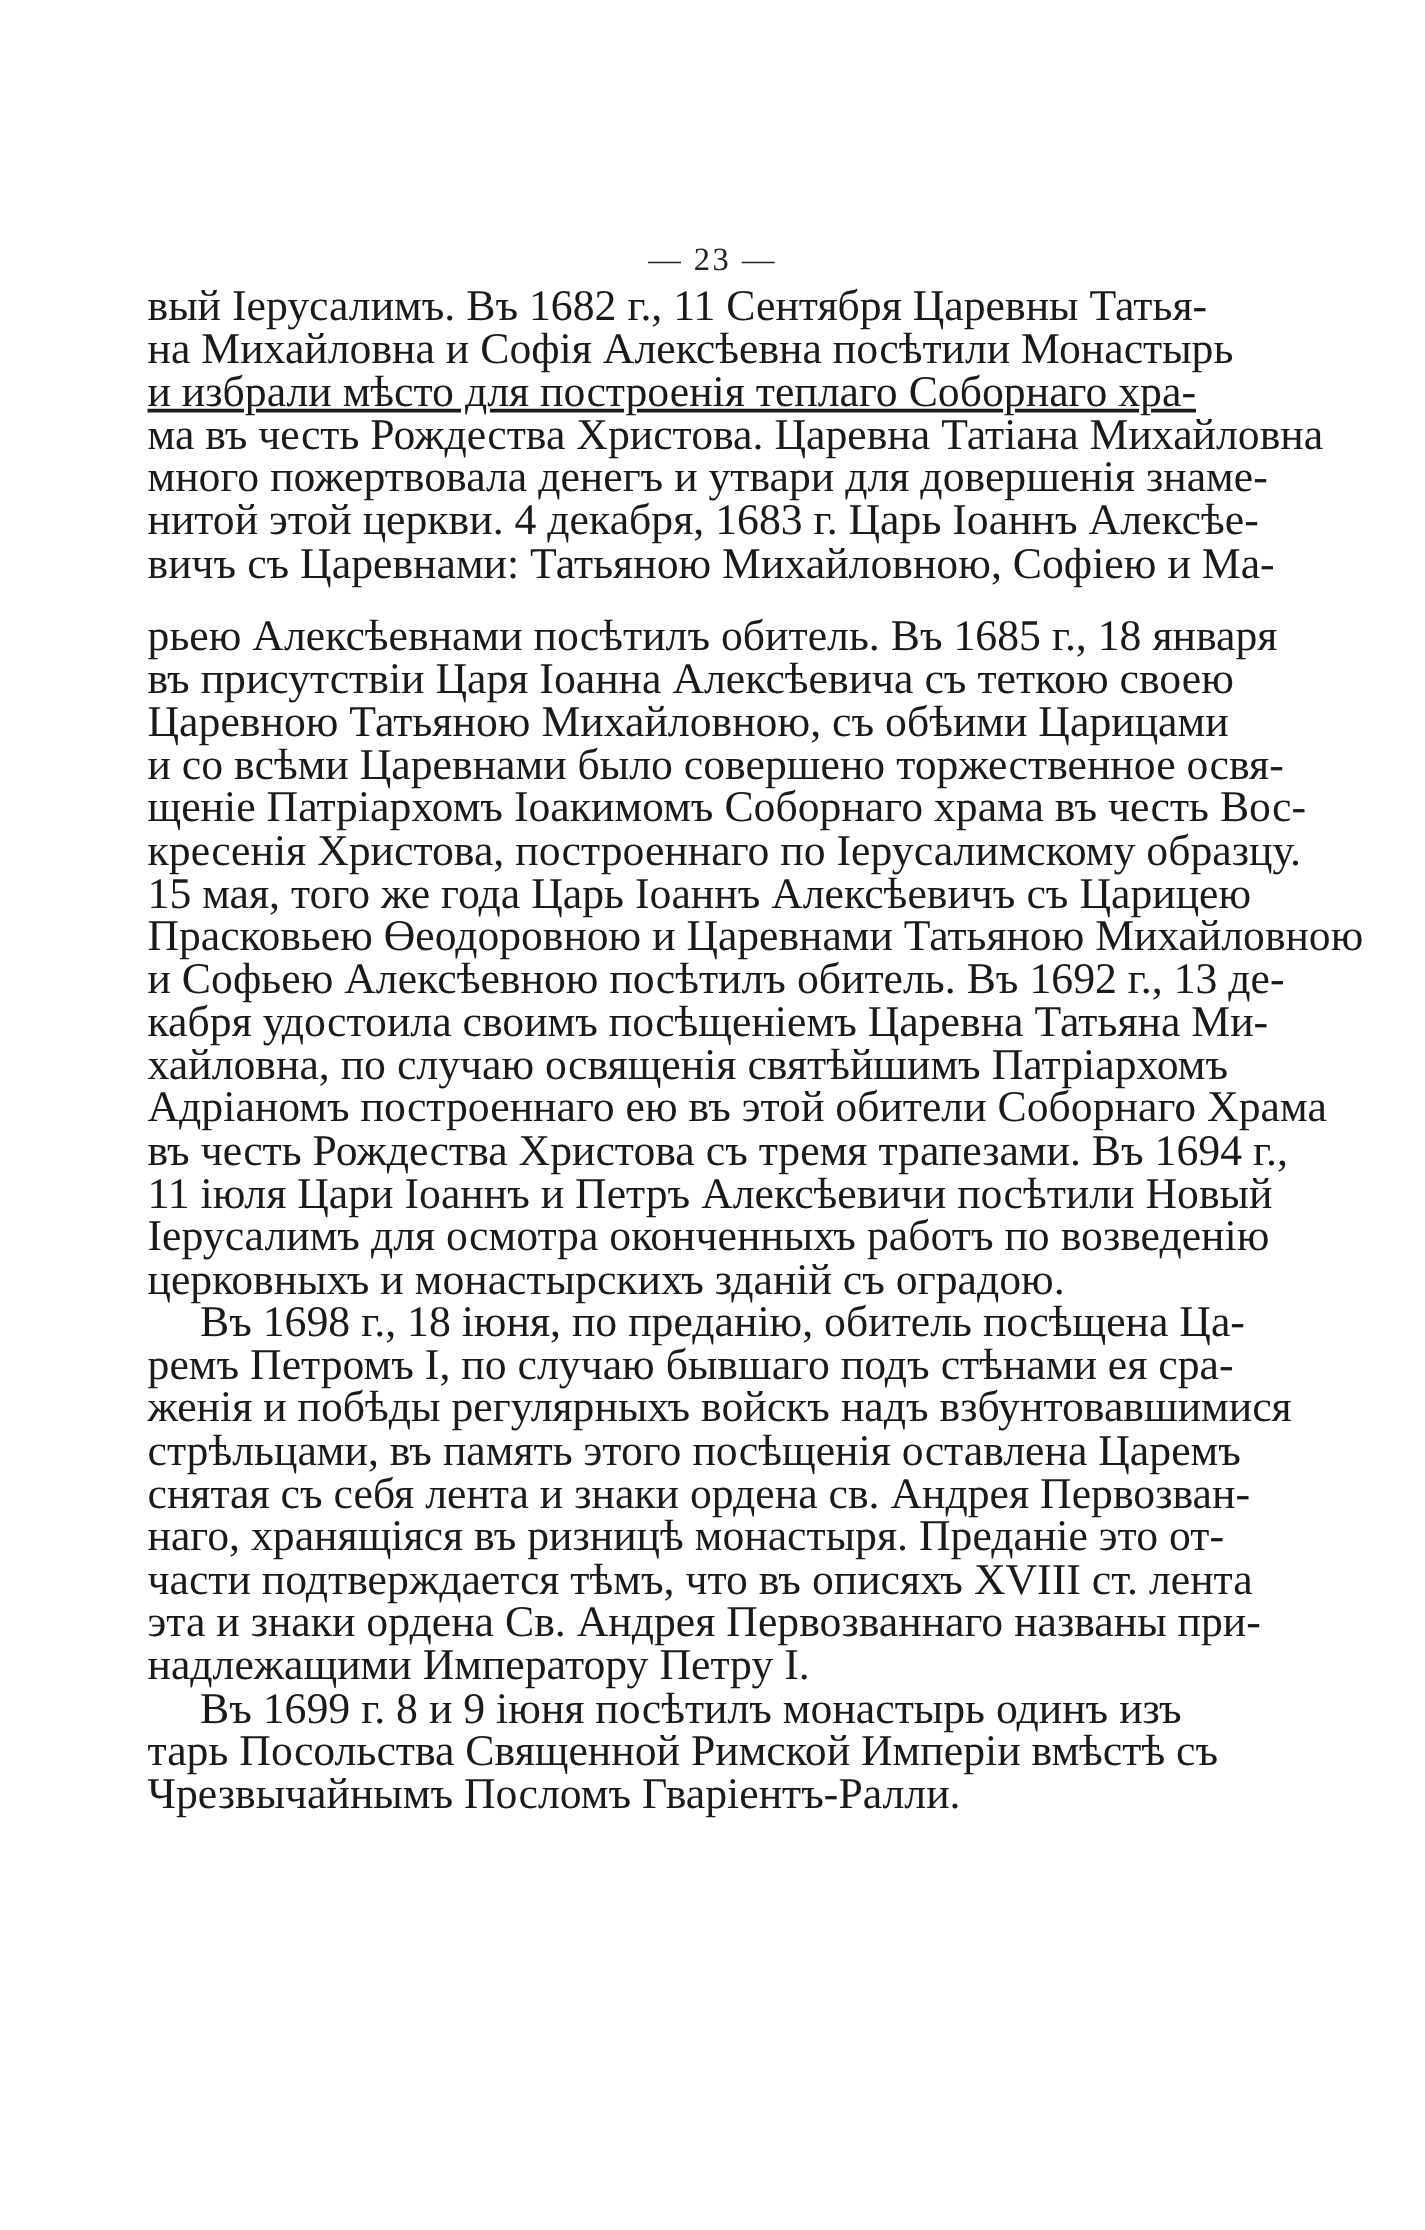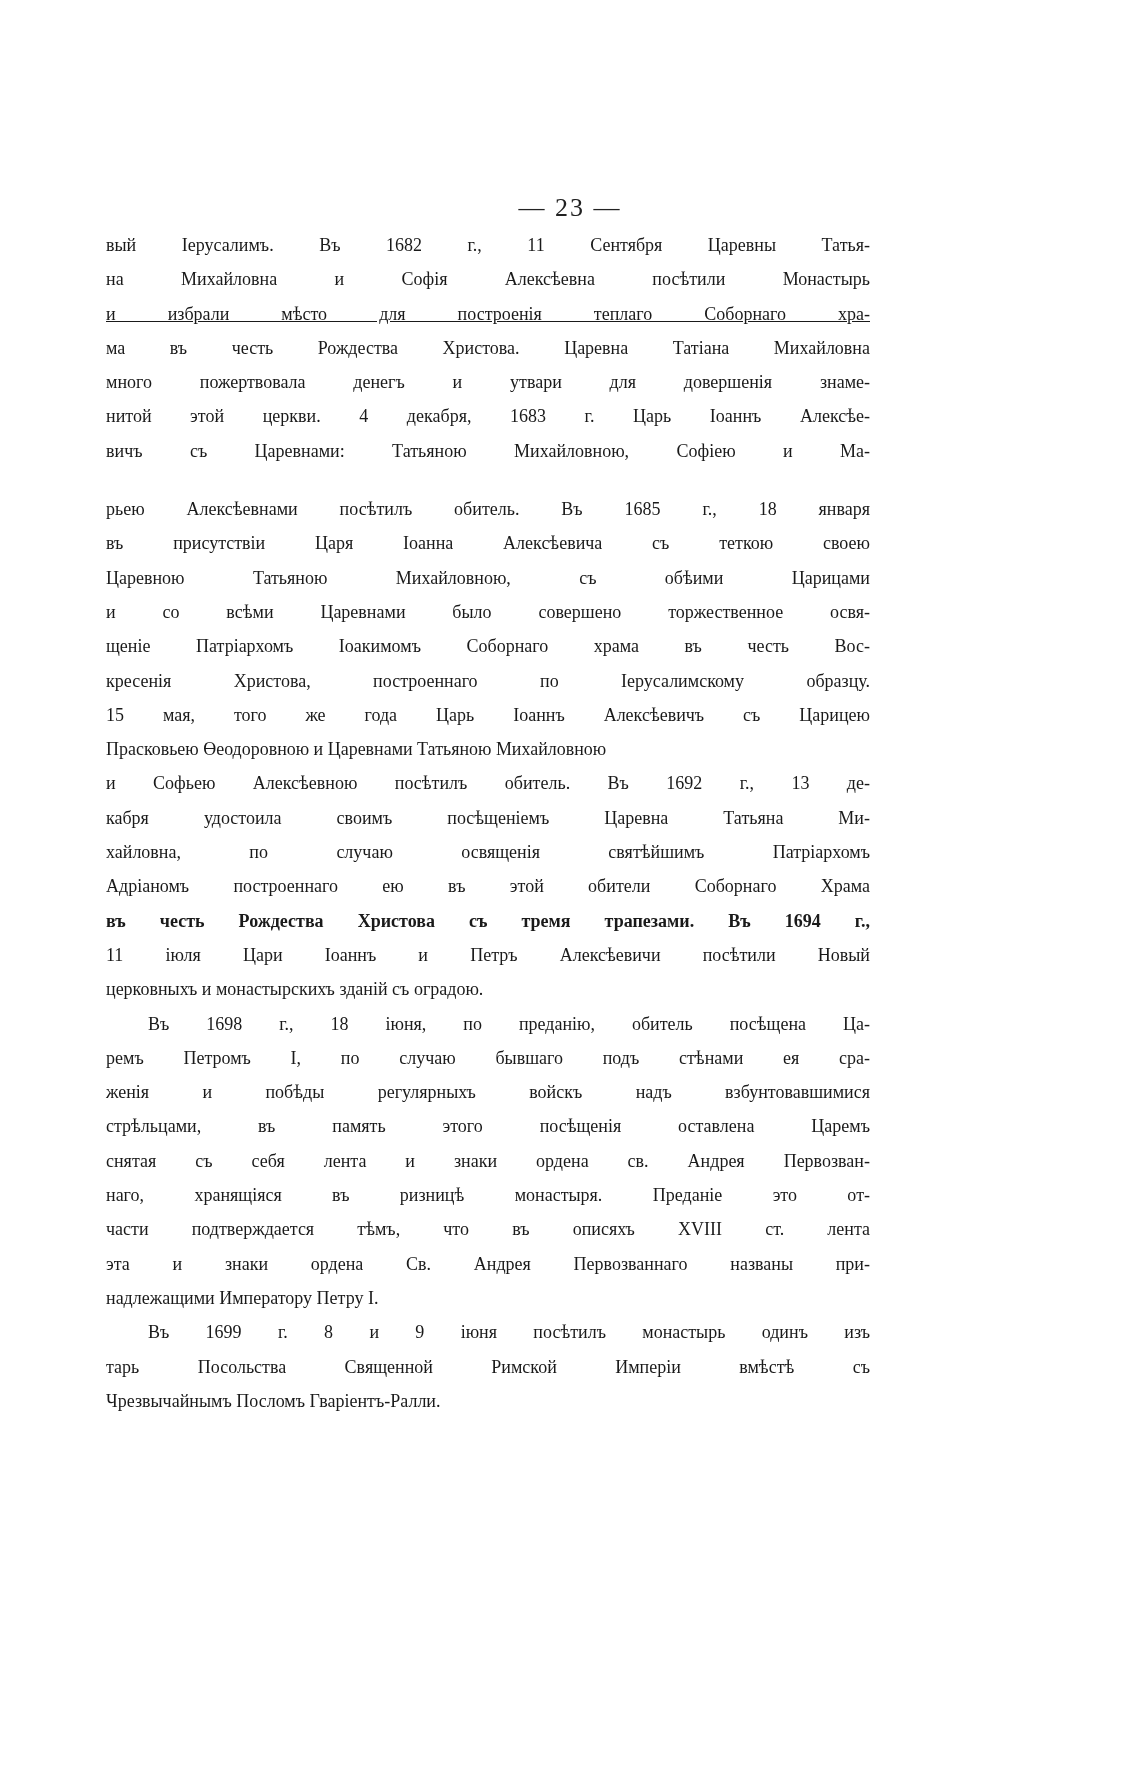--- a/index.html
+++ b/index.html
@@ -8,22 +8,22 @@
       position: absolute; left: 0; top: 0; width: 1140px; height: 1784px;
       background: #ffffff;
       color: #1a1a1a;
       font-family: "Liberation Serif", "DejaVu Serif", serif;
     }
     .page-number {
       position: absolute; top: 193px; left: 0; width: 1140px;
       text-align: center; font-size: 26px; letter-spacing: 2px; color: #222;
     }
     .body-text {
-      position: absolute; left: 106px; top: 228px; width: 764px;
-      font-size: 18px; line-height: 34.3px;
+      position: absolute; left: 118px; top: 228px; width: 764px;
+      font-size: 35px; line-height: 34.3px;
     }
     .line {
       display: block; white-space: nowrap; text-align: justify;
       text-align-last: justify; height: 34.3px; overflow: visible;
     }
     .line.last { text-align-last: left; }
     .line.indent { padding-left: 42px; }
   </style>
 </head>
 <body>
@@ -44,22 +44,23 @@
         <span class="line" style="display: block; text-align: justify; text-align-last: justify;">Царевною Татьяною Михайловною, съ обѣими Царицами</span>
         <span class="line" style="display: block; text-align: justify; text-align-last: justify;">и со всѣми Царевнами было совершено торжественное освя-</span>
         <span class="line" style="display: block; text-align: justify; text-align-last: justify;">щеніе Патріархомъ Іоакимомъ Соборнаго храма въ честь Вос-</span>
         <span class="line" style="display: block; text-align: justify; text-align-last: justify;">кресенія Христова, построеннаго по Іерусалимскому образцу.</span>
         <span class="line" style="display: block; text-align: justify; text-align-last: justify;">15 мая, того же года Царь Іоаннъ Алексѣевичъ съ Царицею</span>
         <span class="line" style="display: block; text-align: left; text-align-last: left; transform-origin: left center; transform: scaleX(0.9974); width: 766px;">Прасковьею Өеодоровною и Царевнами Татьяною Михайловною</span>
         <span class="line" style="display: block; text-align: justify; text-align-last: justify;">и Софьею Алексѣевною посѣтилъ обитель. Въ 1692 г., 13 де-</span>
         <span class="line" style="display: block; text-align: justify; text-align-last: justify;">кабря удостоила своимъ посѣщеніемъ Царевна Татьяна Ми-</span>
         <span class="line" style="display: block; text-align: justify; text-align-last: justify;">хайловна, по случаю освященія святѣйшимъ Патріархомъ</span>
         <span class="line" style="display: block; text-align: justify; text-align-last: justify;">Адріаномъ построеннаго ею въ этой обители Соборнаго Храма</span>
-        <span class="line" style="display: block; text-align: justify; text-align-last: justify; font-weight: bold;">въ честь Рождества Христова съ тремя трапезами. Въ 1694 г.,</span>
+        <span class="line" style="display: block; text-align: justify; text-align-last: justify;">въ честь Рождества Христова съ тремя трапезами. Въ 1694 г.,</span>
         <span class="line" style="display: block; text-align: justify; text-align-last: justify;">11 іюля Цари Іоаннъ и Петръ Алексѣевичи посѣтили Новый</span>
+        <span class="line" style="display: block; text-align: justify; text-align-last: justify;">Іерусалимъ для осмотра оконченныхъ работъ по возведенію</span>
         <span class="line last" style="display: block; text-align: left; text-align-last: left;">церковныхъ и монастырскихъ зданій съ оградою.</span>
       </div>
       <div>
         <span class="line indent" style="display: block; text-align: justify; text-align-last: justify;">Въ 1698 г., 18 іюня, по преданію, обитель посѣщена Ца-</span>
         <span class="line" style="display: block; text-align: justify; text-align-last: justify;">ремъ Петромъ I, по случаю бывшаго подъ стѣнами ея сра-</span>
         <span class="line" style="display: block; text-align: justify; text-align-last: justify;">женія и побѣды регулярныхъ войскъ надъ взбунтовавшимися</span>
         <span class="line" style="display: block; text-align: justify; text-align-last: justify;">стрѣльцами, въ память этого посѣщенія оставлена Царемъ</span>
         <span class="line" style="display: block; text-align: justify; text-align-last: justify;">снятая съ себя лента и знаки ордена св. Андрея Первозван-</span>
         <span class="line" style="display: block; text-align: justify; text-align-last: justify;">наго, хранящіяся въ ризницѣ монастыря. Преданіе это от-</span>
         <span class="line" style="display: block; text-align: justify; text-align-last: justify;">части подтверждается тѣмъ, что въ описяхъ XVIII ст. лента</span>

